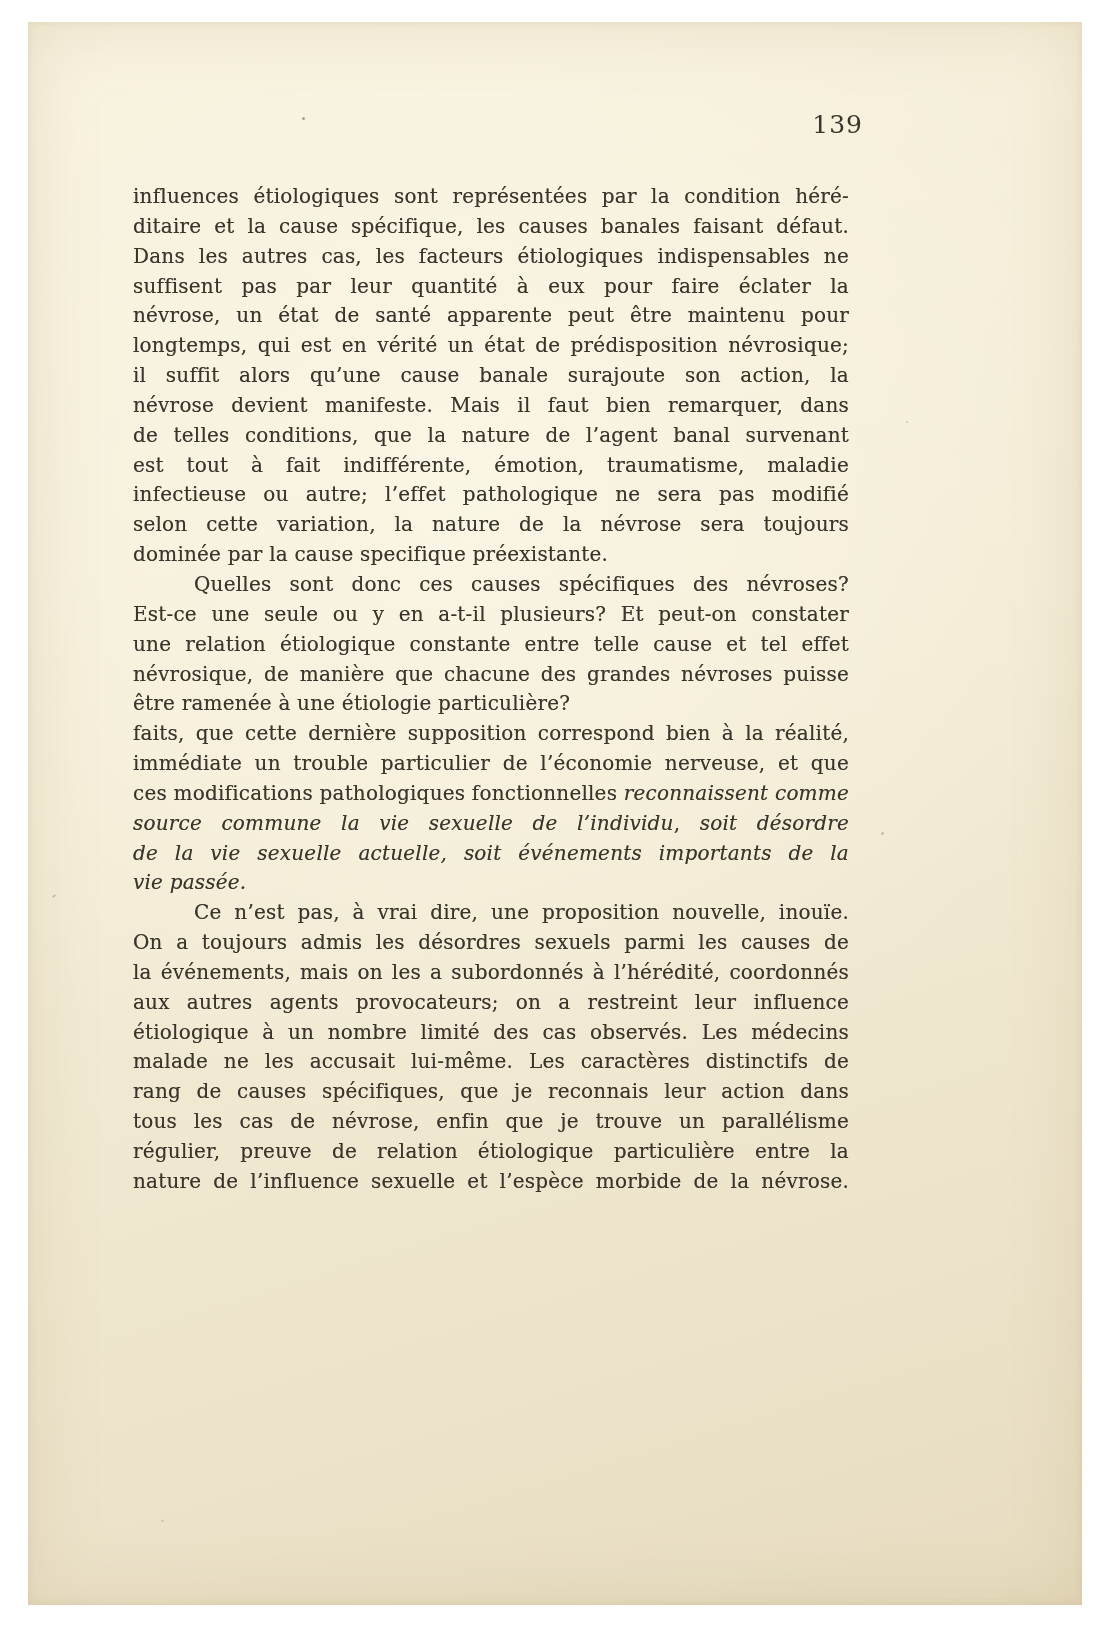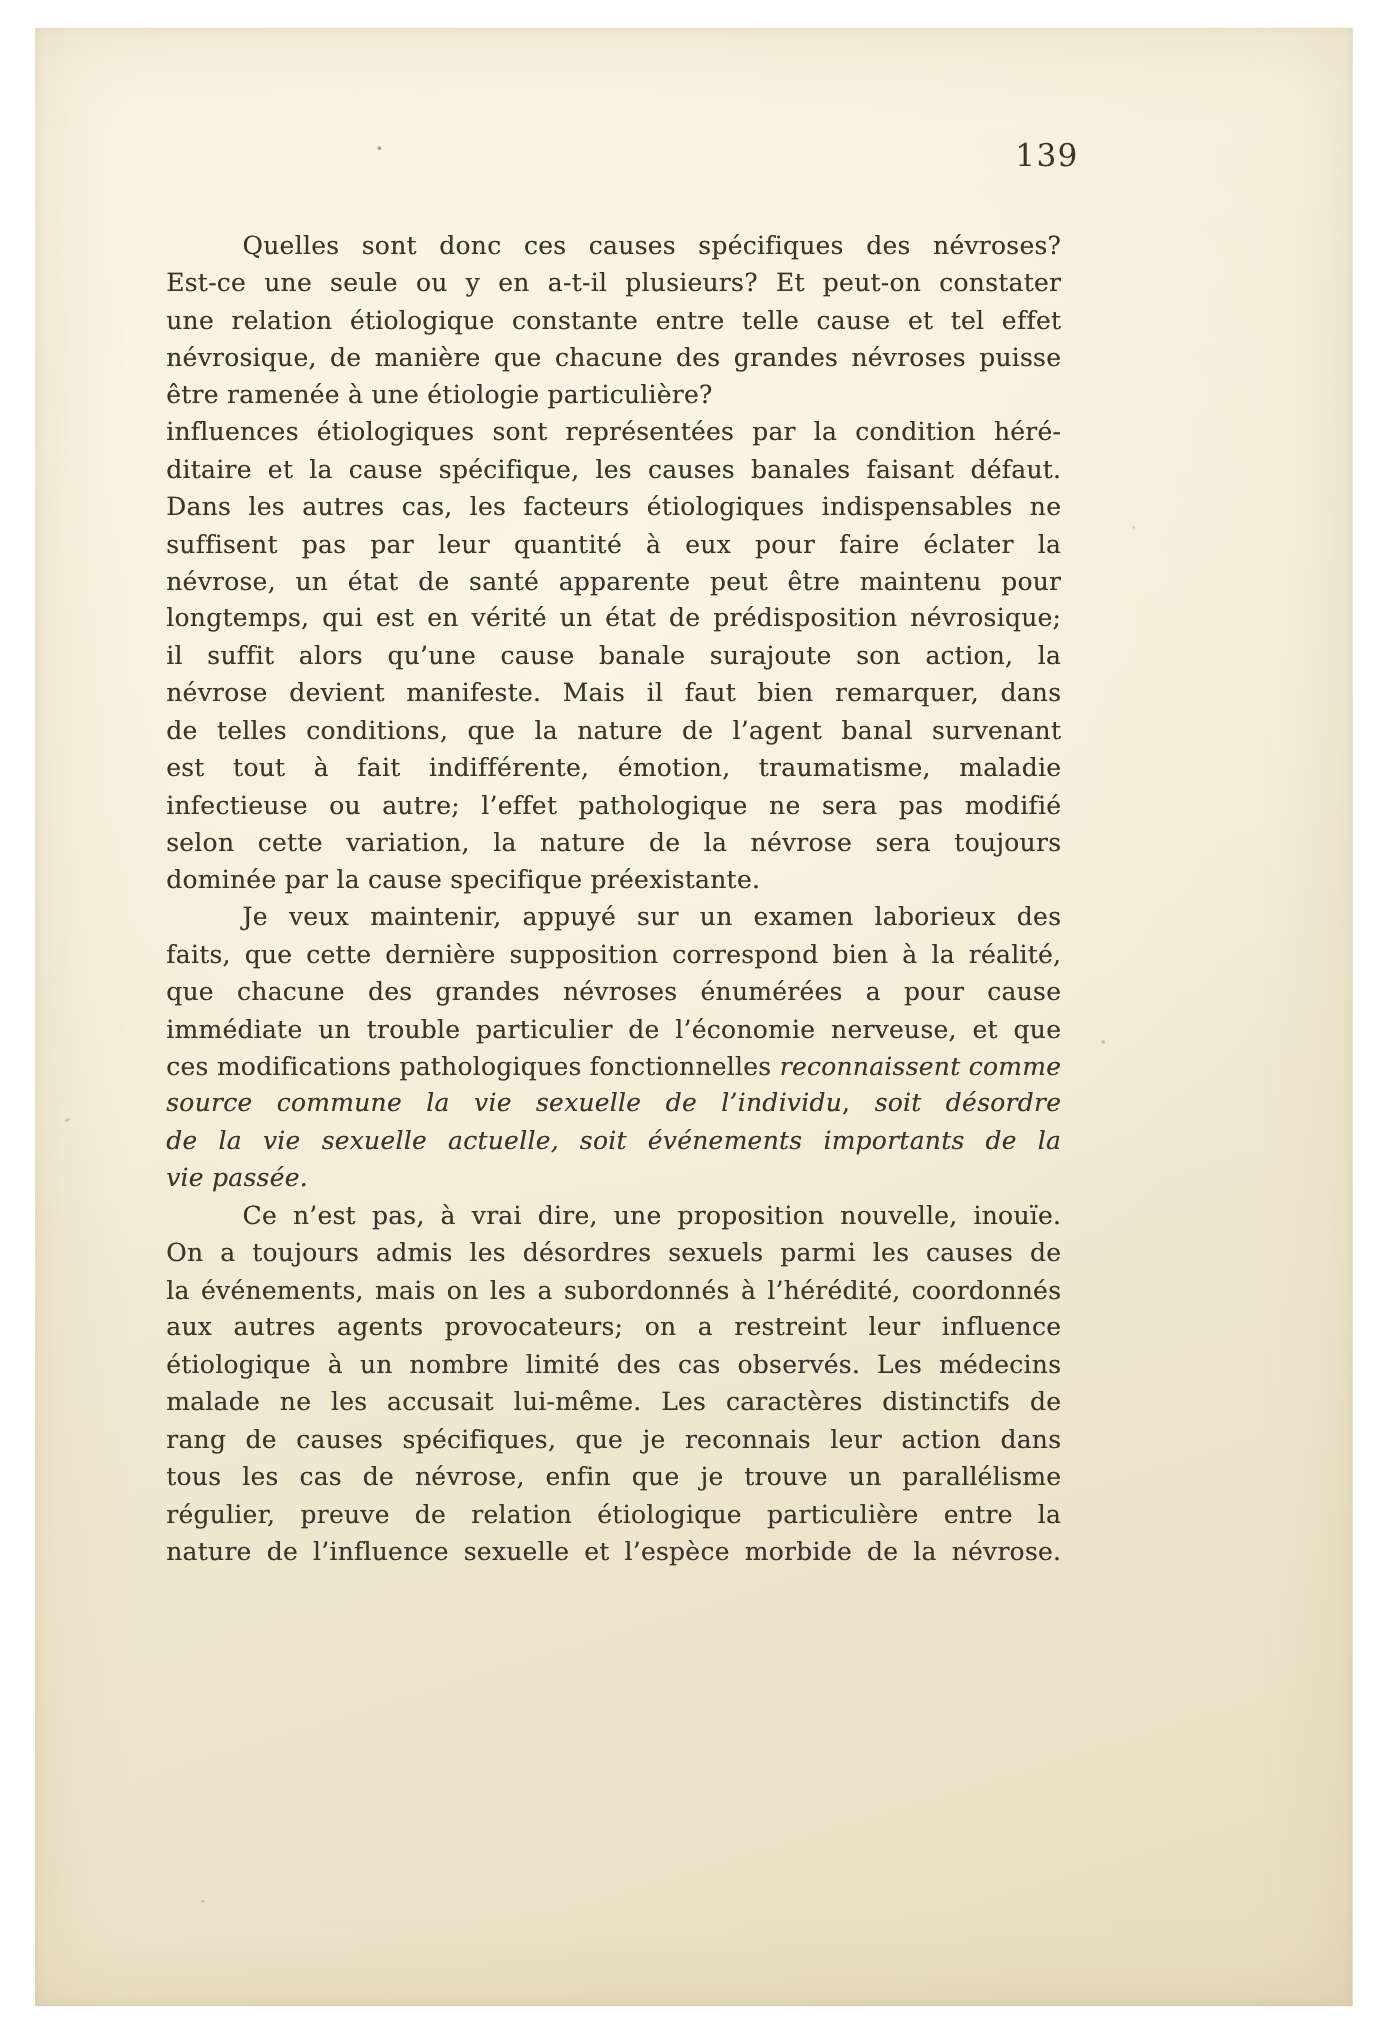--- a/index.html
+++ b/index.html
@@ -75,45 +75,43 @@
 </style>
 </head>
 <body>
 
 <div class="stage">
   <div class="paper">
     <div class="page-number">139</div>
 
     <div class="text-block">
         <div>
-          <div class="line just indent"><span>Quelles sont donc ces causes spécifiques des névroses?</span></div>
-          <div class="line just"><span>Est-ce une seule ou y en a-t-il plusieurs? Et peut-on constater</span></div>
-          <div class="line just"><span>une relation étiologique constante entre telle cause et tel effet</span></div>
-          <div class="line just"><span>névrosique, de manière que chacune des grandes névroses puisse</span></div>
-          <div class="line"><span>être ramenée à une étiologie particulière?</span></div>
-        </div>
-        <div>
           <div class="line just"><span>influences étiologiques sont représentées par la condition héré-</span></div>
           <div class="line just"><span>ditaire et la cause spécifique, les causes banales faisant défaut.</span></div>
           <div class="line just"><span>Dans les autres cas, les facteurs étiologiques indispensables ne</span></div>
           <div class="line just"><span>suffisent pas par leur quantité à eux pour faire éclater la</span></div>
           <div class="line just"><span>névrose, un état de santé apparente peut être maintenu pour</span></div>
           <div class="line just"><span>longtemps, qui est en vérité un état de prédisposition névrosique;</span></div>
           <div class="line just"><span>il suffit alors qu’une cause banale surajoute son action, la</span></div>
           <div class="line just"><span>névrose devient manifeste. Mais il faut bien remarquer, dans</span></div>
           <div class="line just"><span>de telles conditions, que la nature de l’agent banal survenant</span></div>
           <div class="line just"><span>est tout à fait indifférente, émotion, traumatisme, maladie</span></div>
           <div class="line just"><span>infectieuse ou autre; l’effet pathologique ne sera pas modifié</span></div>
           <div class="line just"><span>selon cette variation, la nature de la névrose sera toujours</span></div>
           <div class="line"><span>dominée par la cause specifique préexistante.</span></div>
         </div>
         <div>
-          <div class="line just indent"><span>Je veux maintenir, appuyé sur un examen laborieux des</span></div>
+          <div class="line just indent"><span>Quelles sont donc ces causes spécifiques des névroses?</span></div>
+          <div class="line just"><span>Est-ce une seule ou y en a-t-il plusieurs? Et peut-on constater</span></div>
+          <div class="line just"><span>une relation étiologique constante entre telle cause et tel effet</span></div>
+          <div class="line just"><span>névrosique, de manière que chacune des grandes névroses puisse</span></div>
+          <div class="line"><span>être ramenée à une étiologie particulière?</span></div>
+        </div>
+        <div>
           <div class="line just"><span>faits, que cette dernière supposition correspond bien à la réalité,</span></div>
-          <div class="line just"><span>que chacune des grandes névroses énumérées a pour cause</span></div>
           <div class="line just"><span>immédiate un trouble particulier de l’économie nerveuse, et que</span></div>
           <div class="line just"><span>ces modifications pathologiques fonctionnelles </span><span class="it">reconnaissent comme</span></div>
           <div class="line just"><span class="it">source commune la vie sexuelle de l’individu</span><span>, </span><span class="it">soit désordre</span></div>
           <div class="line just"><span class="it">de la vie sexuelle actuelle, soit événements importants de la</span></div>
           <div class="line"><span class="it">vie passée.</span></div>
         </div>
         <div>
           <div class="line just indent"><span>Ce n’est pas, à vrai dire, une proposition nouvelle, inouïe.</span></div>
           <div class="line just"><span>On a toujours admis les désordres sexuels parmi les causes de</span></div>
           <div class="line just"><span>la événements, mais on les a subordonnés à l’hérédité, coordonnés</span></div>

